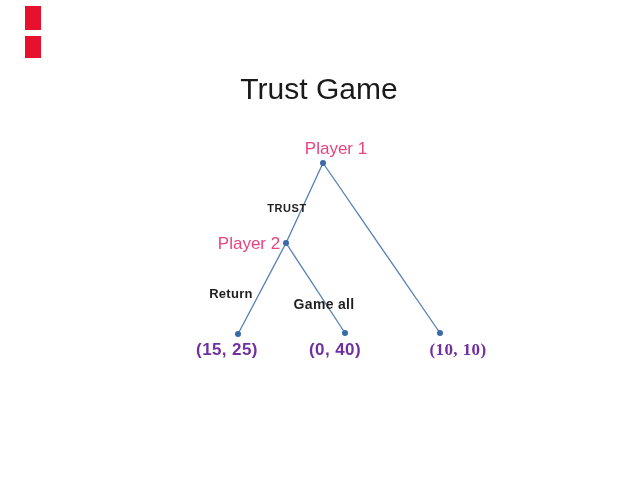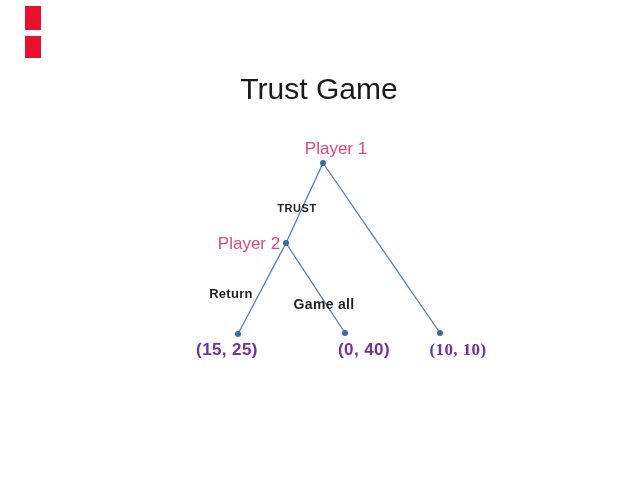--- a/index.html
+++ b/index.html
@@ -88,28 +88,28 @@
     <line x1="286" y1="243" x2="345" y2="333" stroke="#537fb4" stroke-width="1.3"></line>
     <circle cx="323" cy="163" r="3" fill="#3a6aa8"></circle>
     <circle cx="286" cy="243" r="3" fill="#3a6aa8"></circle>
     <circle cx="238" cy="334" r="3" fill="#3a6aa8"></circle>
     <circle cx="345" cy="333" r="3" fill="#3a6aa8"></circle>
     <circle cx="440" cy="333" r="3" fill="#3a6aa8"></circle>
   </svg>
 
   <div class="lbl player-lbl" style="left:320px; top:140px;margin-left:16px;">Player 1</div>
 
-  <div class="lbl action-lbl trust-lbl" style="left:287px; top:202px;margin-left:10px;">TRUST</div>
+  <div class="lbl action-lbl trust-lbl" style="left:287px; top:202px;">TRUST</div>
 
 
   <div class="lbl player-lbl" style="left:249px; top:235px;text-align:center;">Player 2</div>
 
   <div class="lbl action-lbl return-lbl" style="left:231px; top:287px;text-align:right;">Return</div>
 
   <div class="lbl action-lbl keepall-lbl" style="left:324px; top:297px;">Game all</div>
 
   <div class="lbl payoff-lbl" style="left:227px; top:341px;">(15, 25)</div>
 
-  <div class="lbl payoff-lbl" style="left:335px; top:341px;margin-left:29px;">(0, 40)</div>
+  <div class="lbl payoff-lbl" style="left:335px; top:341px;">(0, 40)</div>
 
   <div class="lbl payoff-lbl" style="left:458px; top:341px;font-family:Liberation Serif, serif;">(10, 10)</div>
 
 </div>
 
 </body></html>

